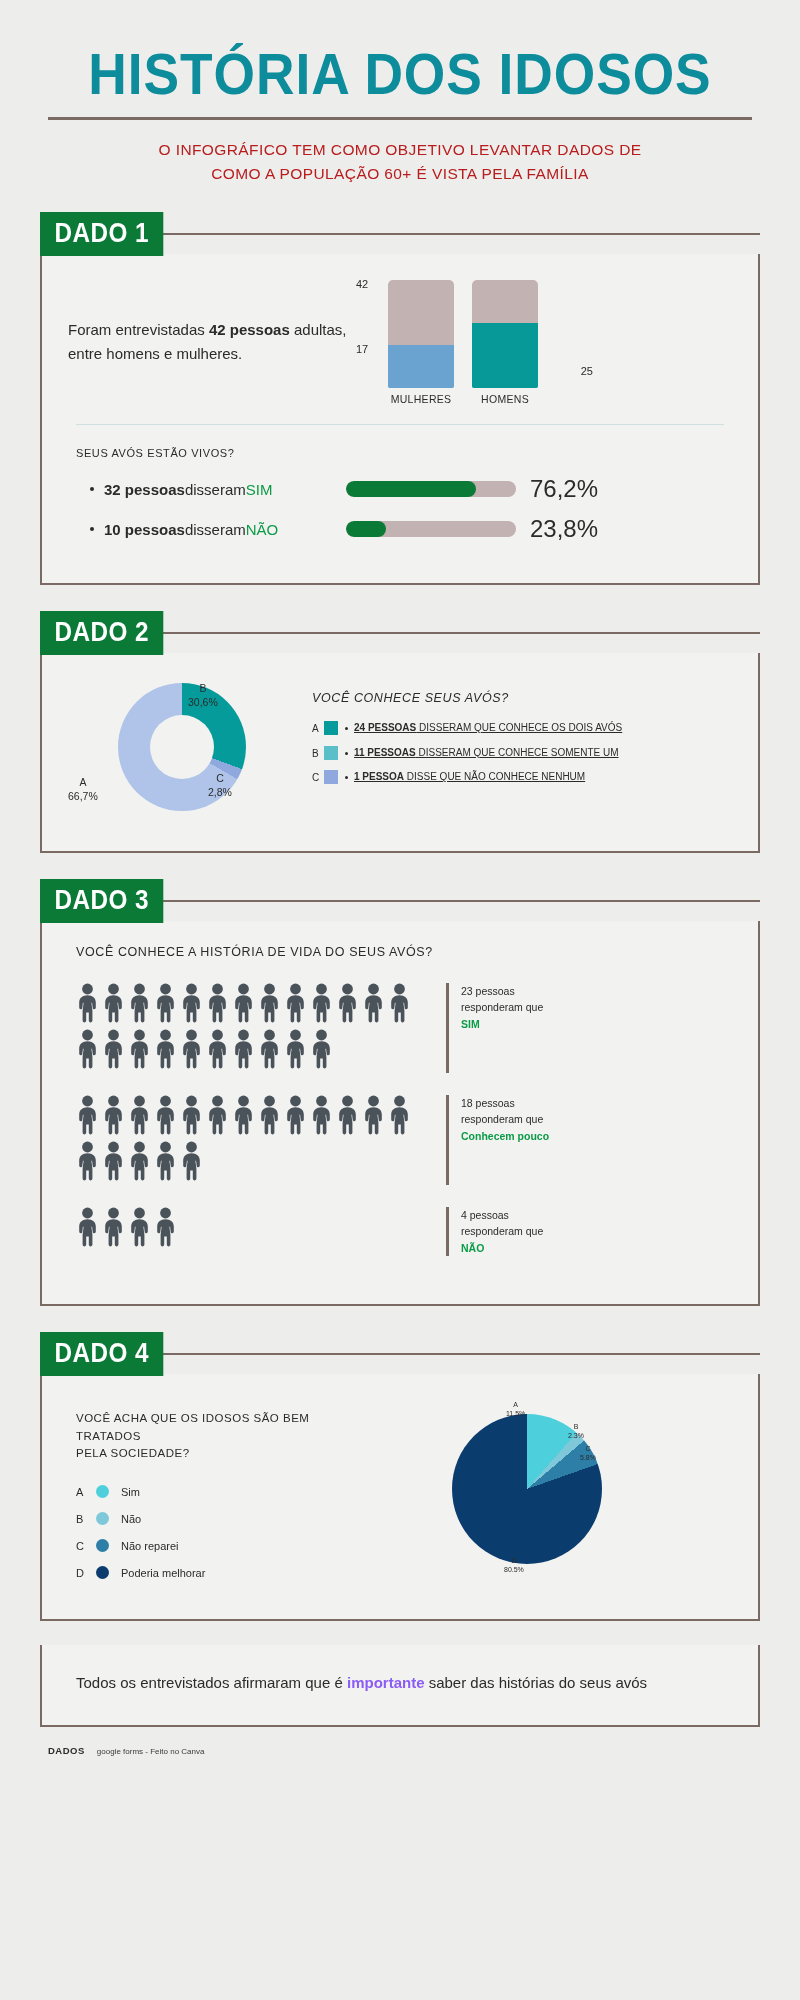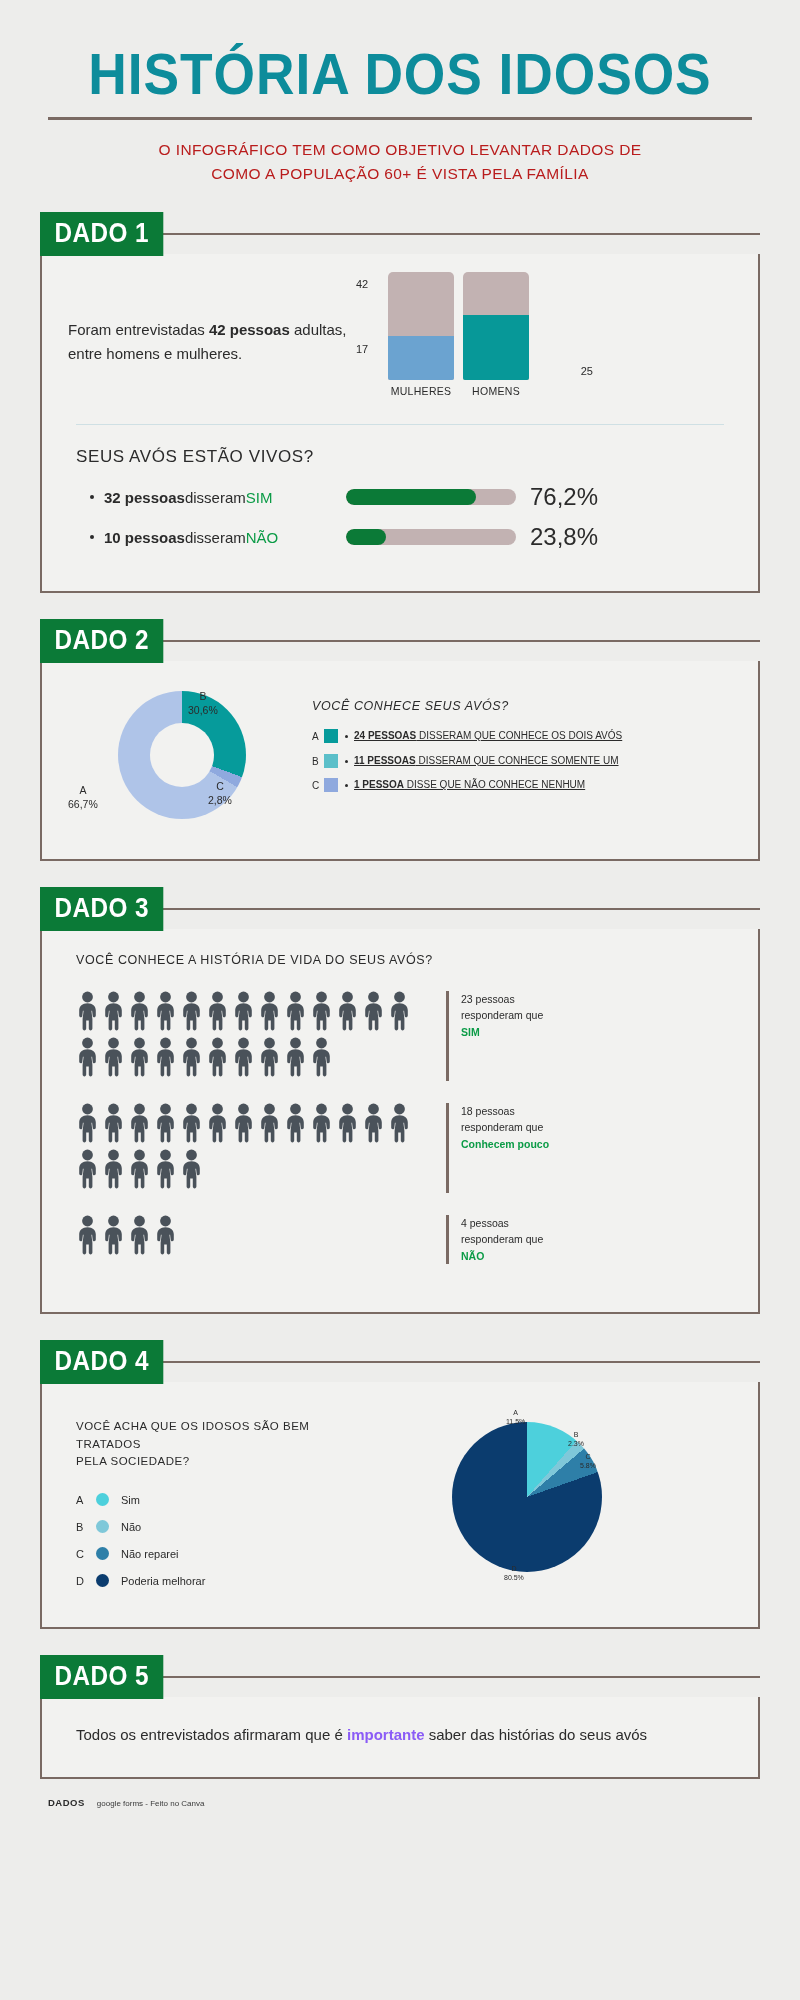--- a/index.html
+++ b/index.html
@@ -61,32 +61,32 @@
     margin-top: -2px;
     background: #F2F2F0;
     position: relative;
   }
 
   
   .d1-top { display: flex; padding: 26px 26px 0 26px; min-height: 150px; }
   .d1-text { flex: 1; font-size: 15px; line-height: 1.6; padding-top: 38px; max-width: 290px; }
   .d1-text b { font-weight: bold; }
   .barchart { width: 205px; position: relative; padding-left: 30px; }
-  .bars { display: flex; gap: 9px; align-items: center; height: 108px; }
+  .bars { display: flex; gap: 18px; align-items: flex-start; height: 108px; }
   .bar { width: 66px; height: 108px; position: relative; background: #C2B2B2; border-radius: 5px 5px 2px 2px; overflow: hidden; }
   .bar .fill { position: absolute; left: 0; right: 0; bottom: 0; }
   .bar-lab { text-align: center; font-size: 10.5px; letter-spacing: 0.3px; margin-top: 5px; color: #2B2B2B; }
   .bar-wrap { width: 66px; }
   .val-42 { position: absolute; left: -2px; top: -2px; font-size: 11px; }
   .val-17 { position: absolute; left: -2px; top: 63px; font-size: 11px; }
   .val-25 { position: absolute; right: -30px; top: 45px; font-size: 11px; margin-top: 40px; }
 
   .divider { height: 1px; background: #CFE0E4; margin: 20px 34px 0 34px; }
 
-  .d1-q { font-size: 17px; letter-spacing: 0.6px; padding: 22px 2px 0 34px; }
+  .d1-q { font-size: 11px; letter-spacing: 0.6px; padding: 22px 2px 0 34px; }
   .prog-rows { padding: 16px 34px 28px 34px; }
   .prog-row { display: flex; align-items: center; margin-bottom: 12px; }
   .prog-left { width: 270px; font-size: 15px; display: flex; align-items: center; }
   .prog-left .dot { width: 4px; height: 4px; border-radius: 50%; background: #2B2B2B; margin: 0 10px 0 14px; }
   .prog-left b { font-weight: bold; }
   .prog-left .grn { color: #0B9B46; }
   .track { width: 170px; height: 16px; background: #C2B2B2; border-radius: 8px; overflow: hidden; }
   .track .fill { height: 100%; background: #0B7A37; border-radius: 8px; }
   .pct { font-size: 24px; margin-left: 14px; color: #2B2B2B; }
 
@@ -548,24 +548,20 @@
           <div class="pl pl-d">
             <span>D</span><br>
             <span>80.5%</span>
           </div>
         </div>
       </div>
     </div>
   </div>
 
   <div class="section">
-    <div class="badge-row">
-      <div class="badge">DADO 5</div>
-      <div class="badge-line"></div>
-    </div>
     <div class="panel">
       <div class="d5">
         <span>Todos os entrevistados afirmaram que é </span><span class="grn">importante</span><span> saber das histórias do seus avós</span>
       </div>
     </div>
   </div>
 
   <div class="footer">
     <div class="f-bold">DADOS</div>
     <div class="f-light">google forms  -  Feito no Canva</div>

